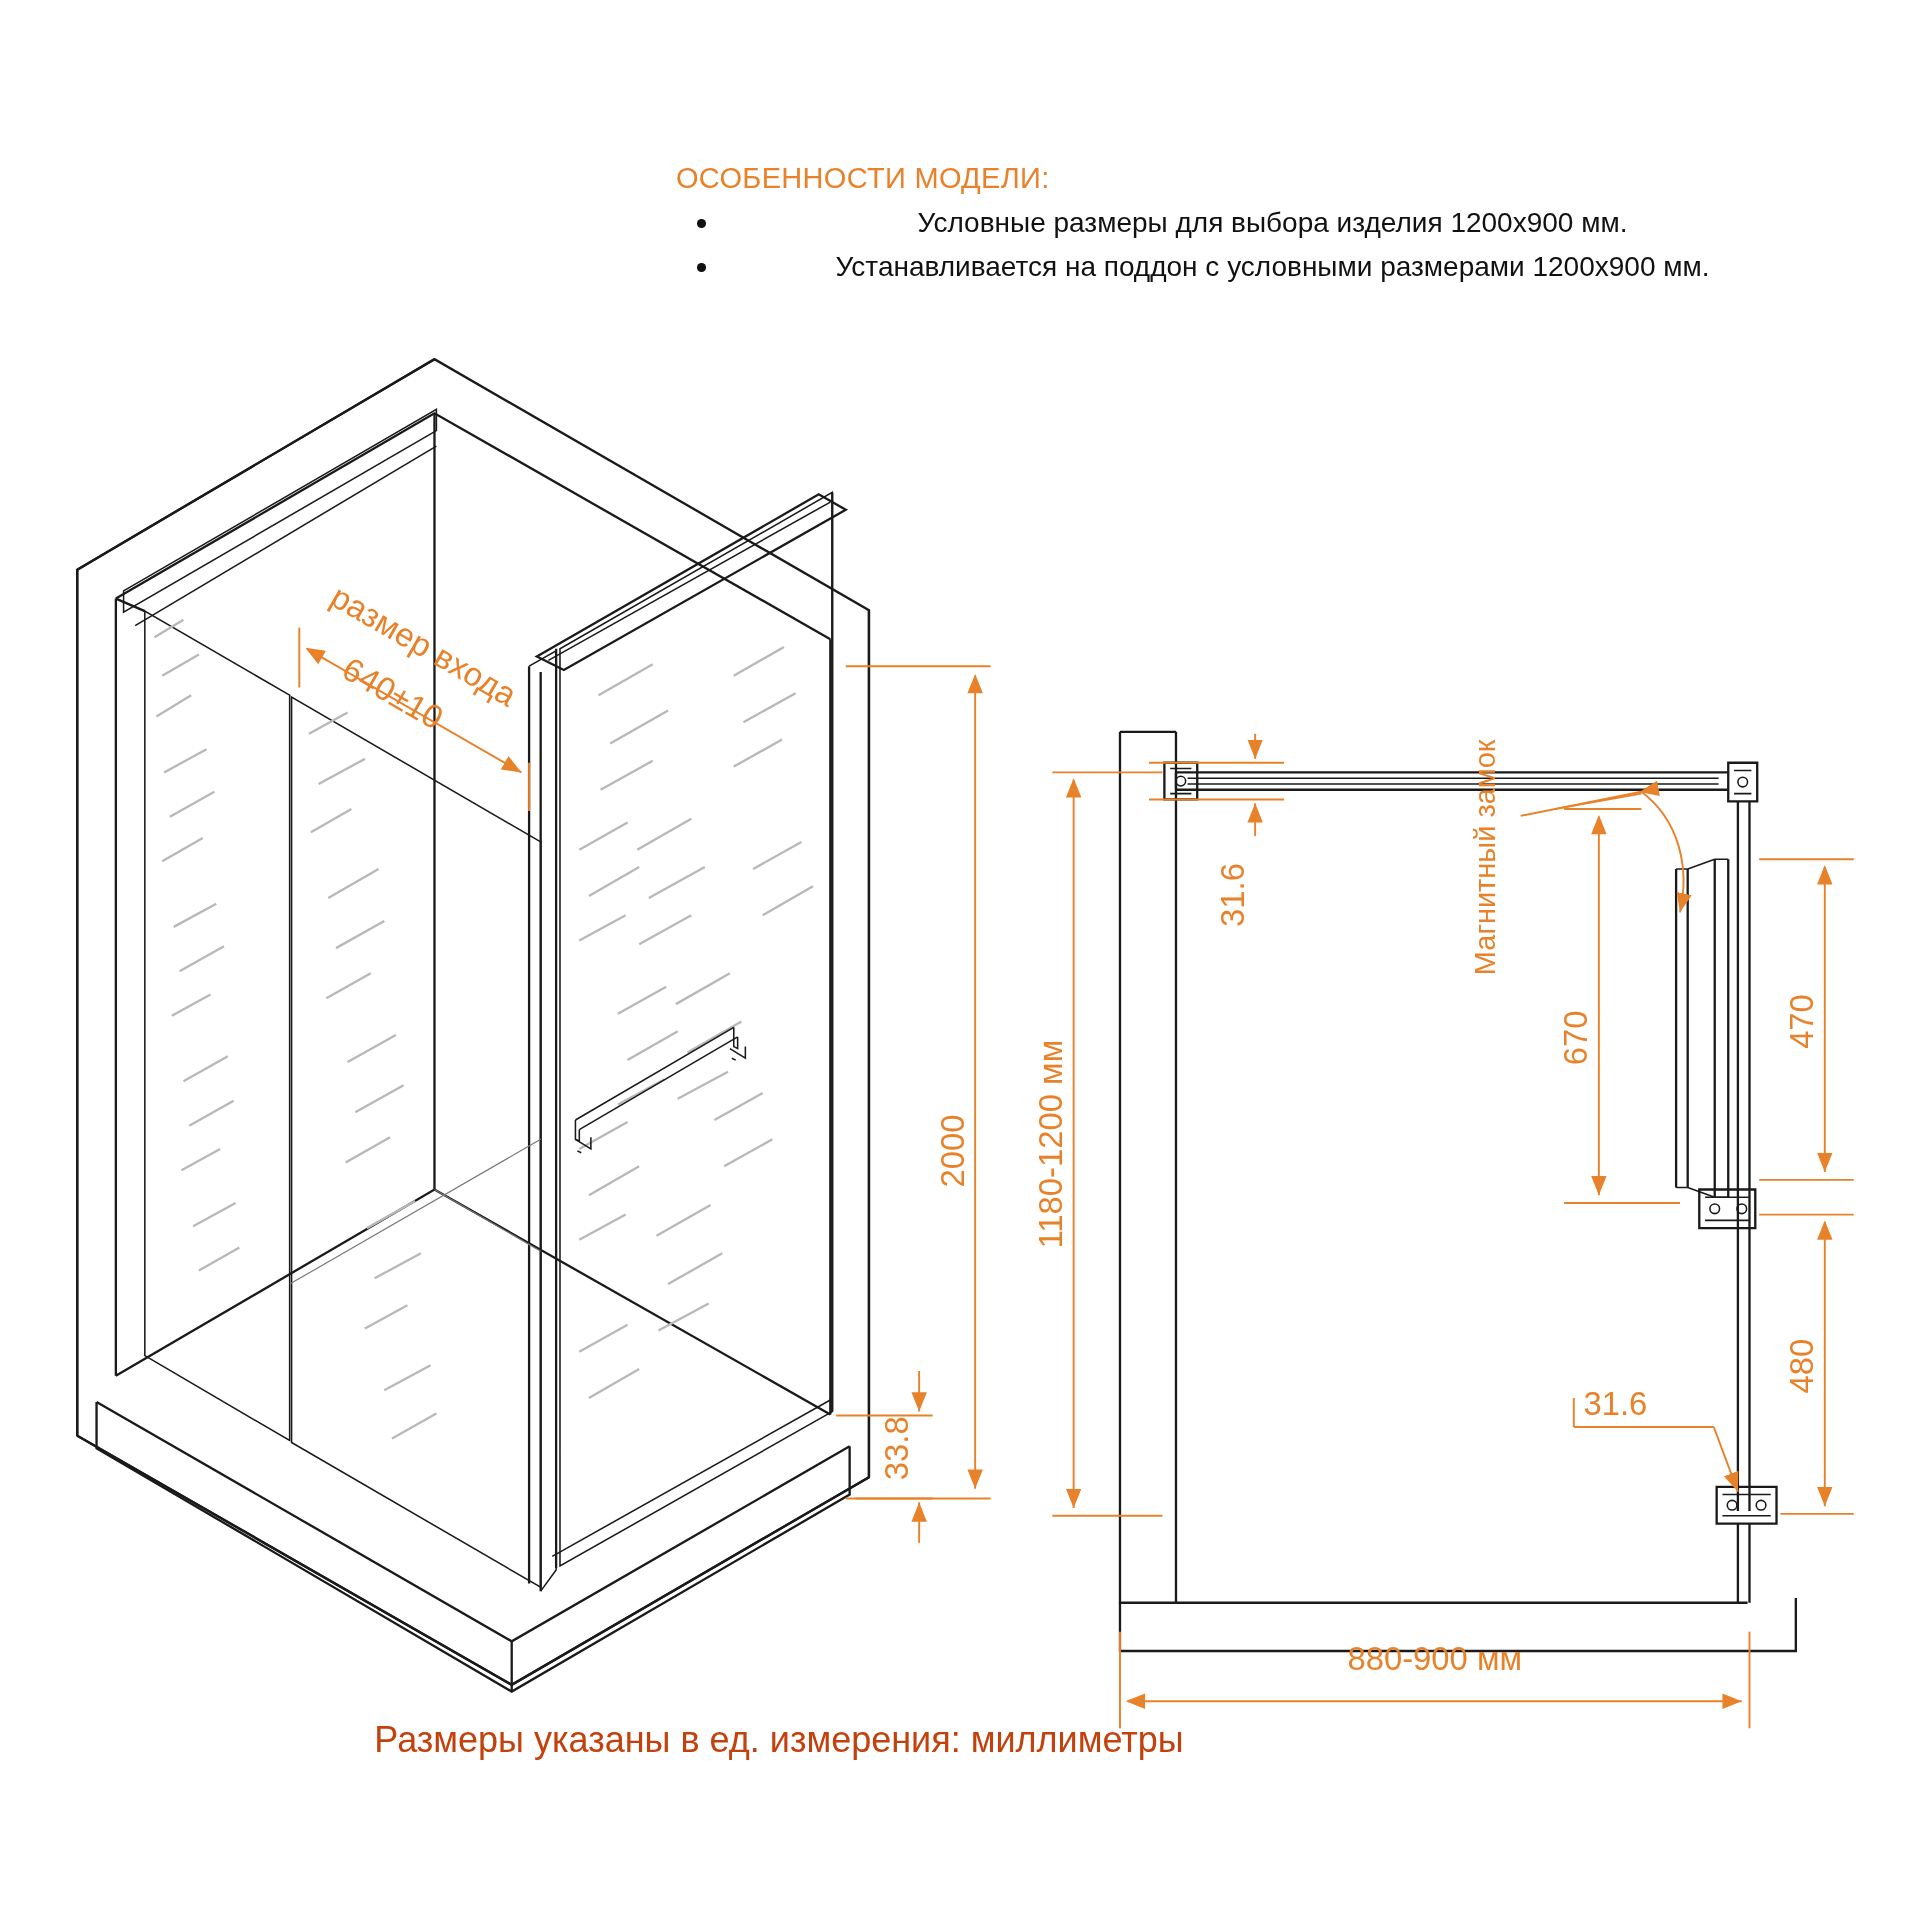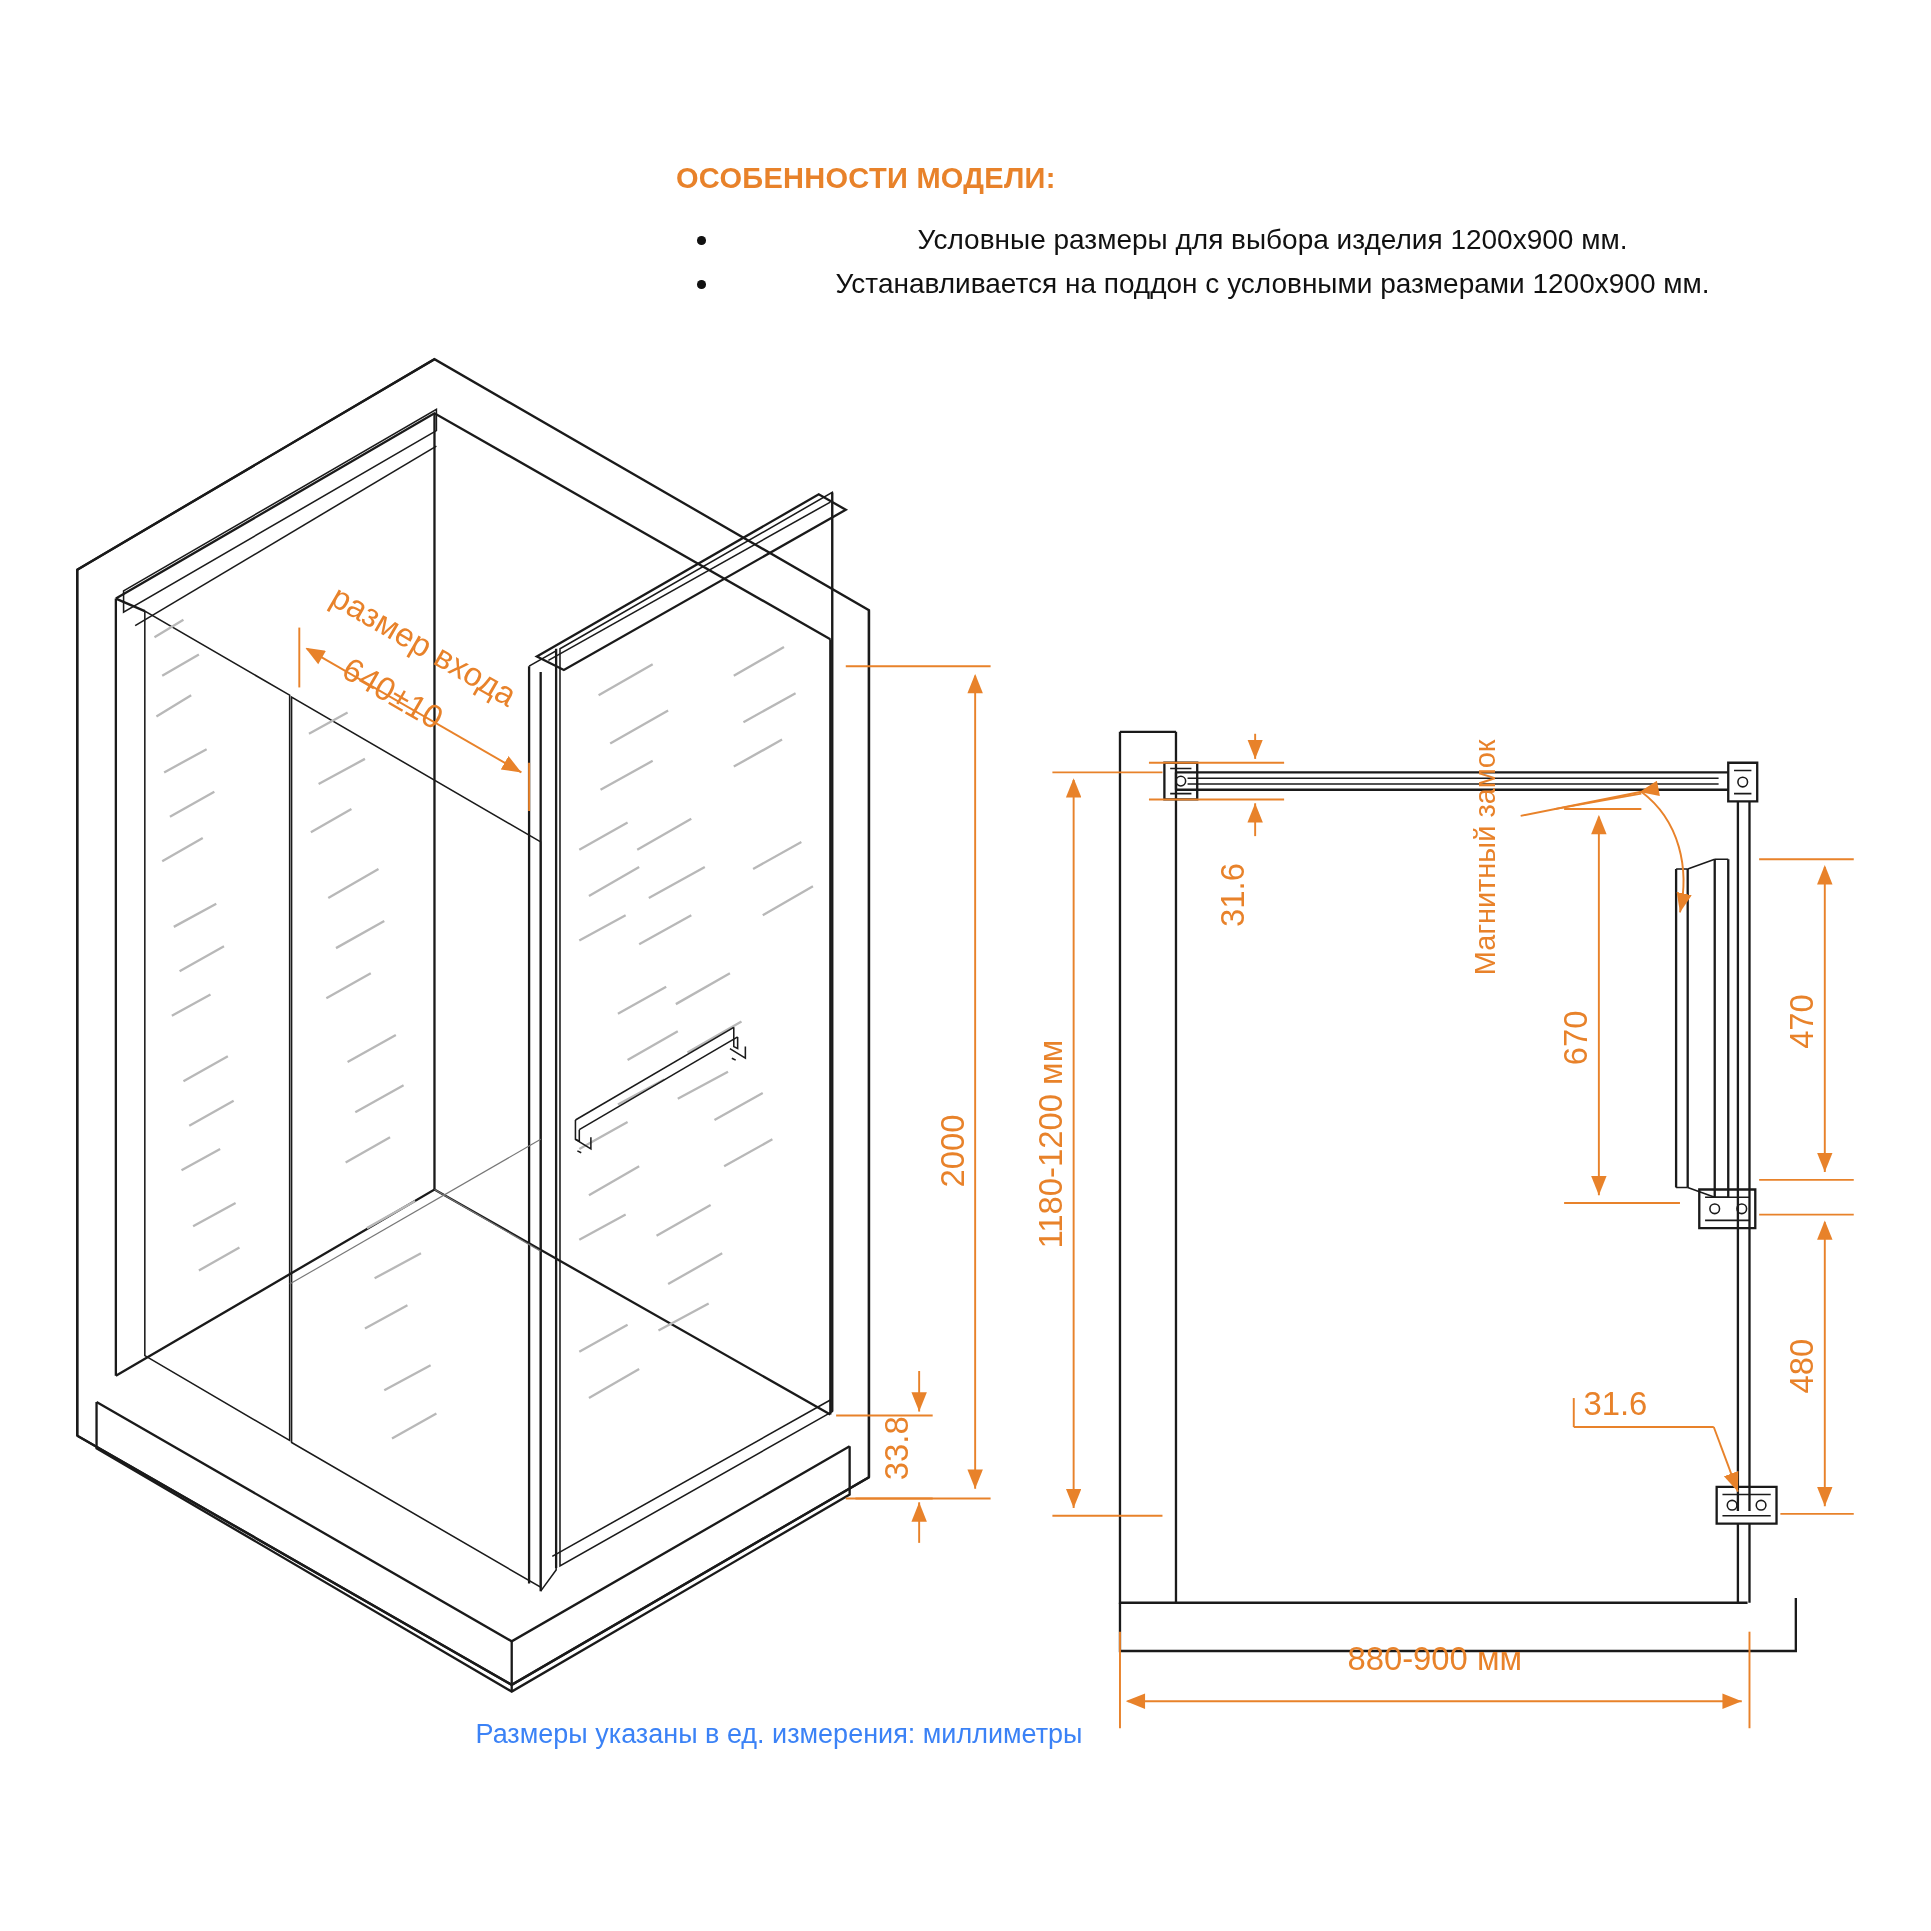--- a/index.html
+++ b/index.html
@@ -24,24 +24,24 @@
 
   
   .features {
     position: absolute;
     left: 676px;
     top: 162px;
     width: 1139px;
   }
   .features-title {
     font-size: 29px;
-    font-weight: bold;
+    font-weight: normal;
     color: #E8822A;
     letter-spacing: 0.3px;
-    margin: 0 0 26px 0;
+    margin: 0 0 9px 0;
   }
   .features ul {
     list-style: none;
     margin: 0;
     padding: 0;
   }
   .features li {
     position: relative;
     font-size: 28px;
     line-height: 1.35;
@@ -61,22 +61,22 @@
     background: #111;
   }
 
   
   .footer-note {
     position: absolute;
     left: 0;
     top: 1719px;
     width: 1558px;
     text-align: center;
-    font-size: 27px;
-    color: #3b82f6;
+    font-size: 36px;
+    color: #c2410c;
   }
 
   
   svg.draw {
     position: absolute;
     left: 0; top: 0;
     width: 1931px;
     height: 1931px;
     pointer-events: none;
   }

